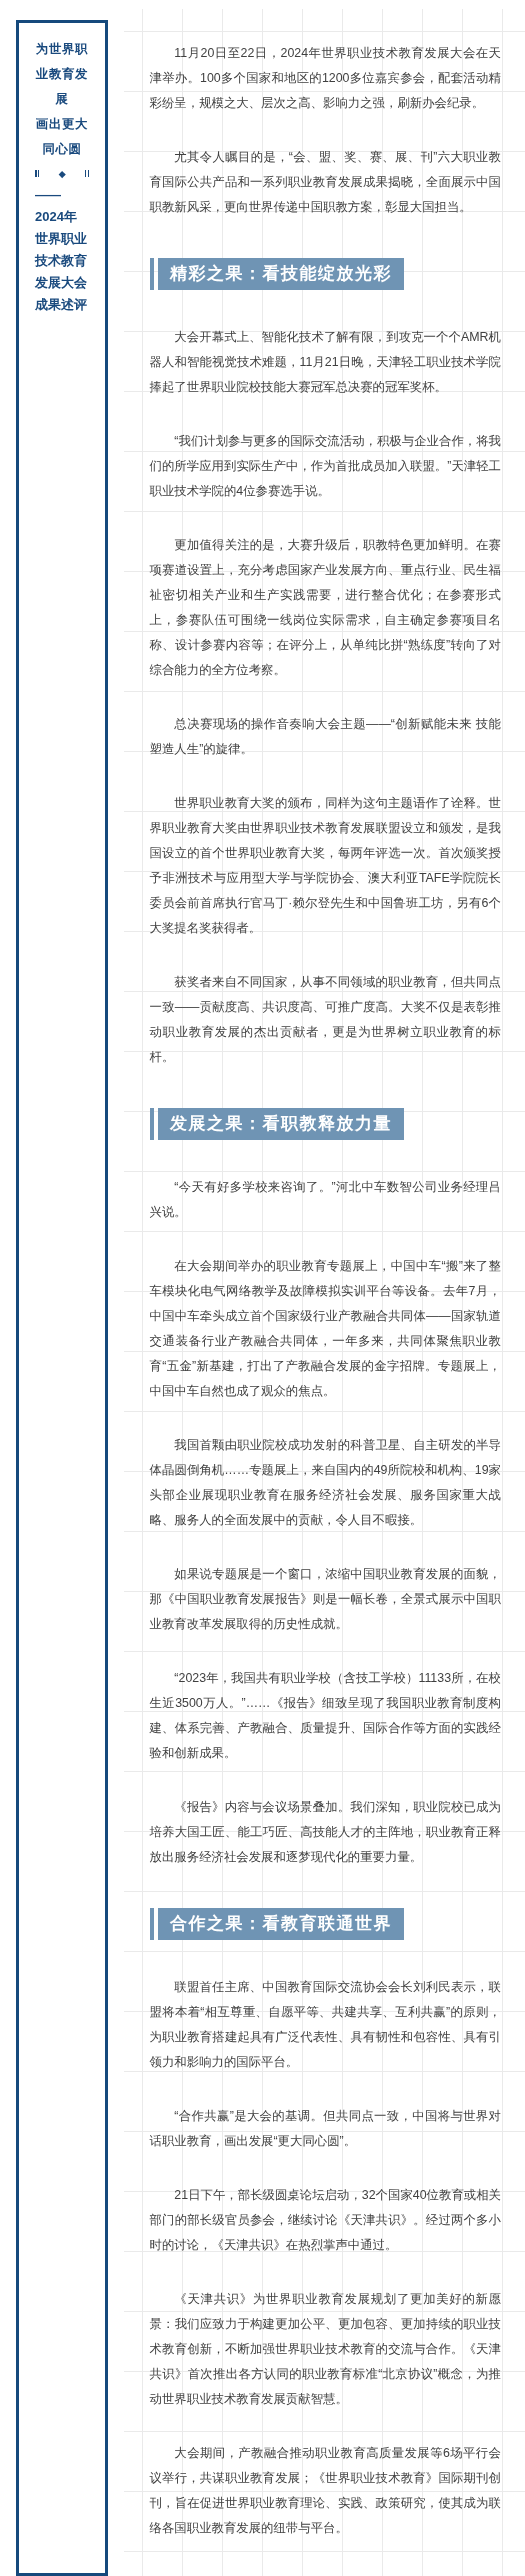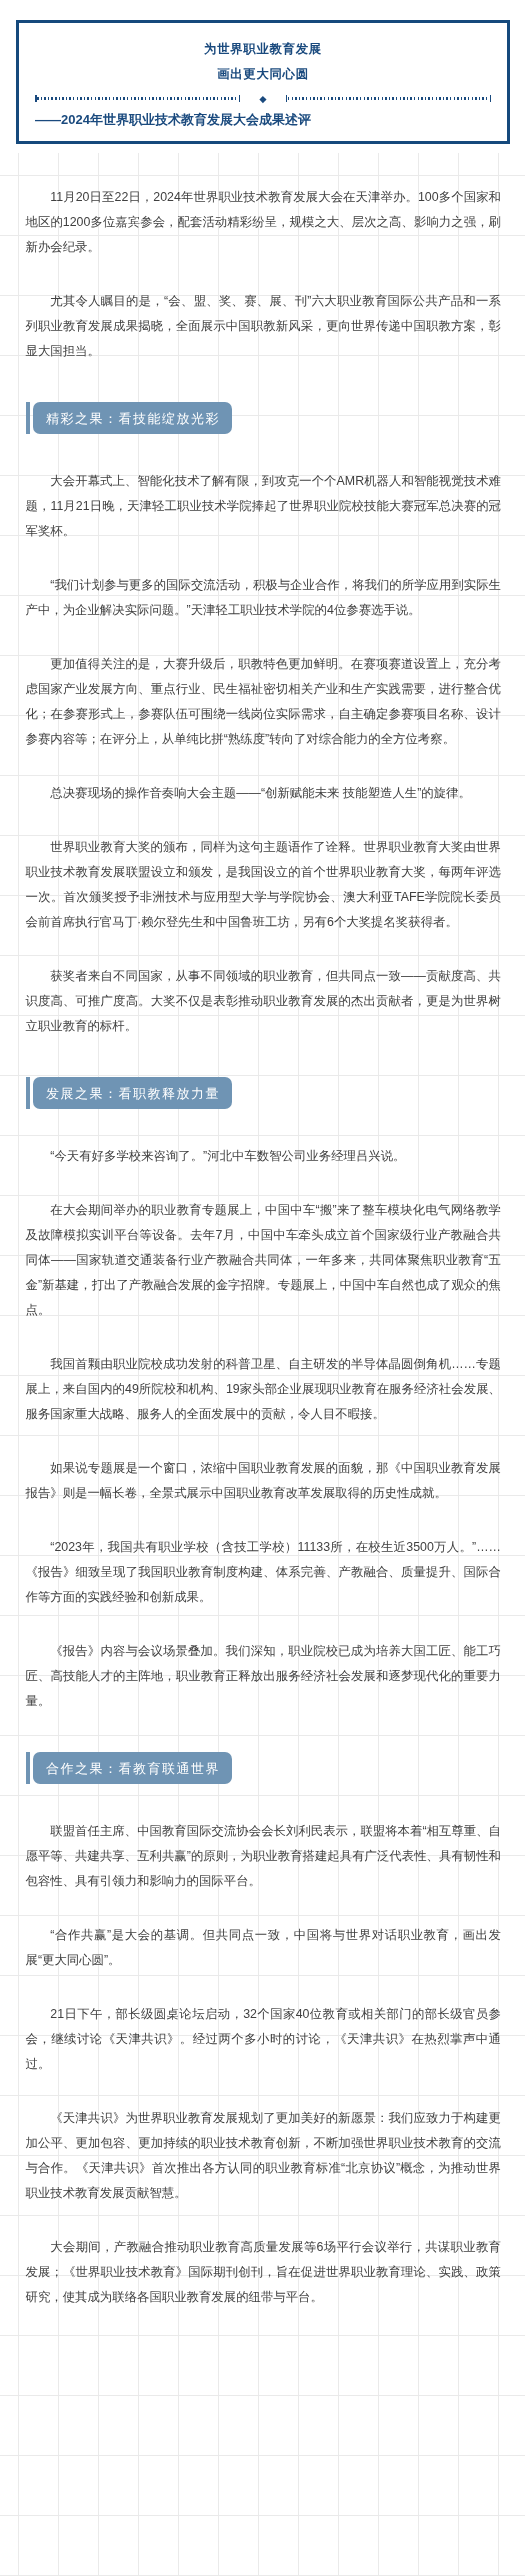--- a/index.html
+++ b/index.html
@@ -1,21 +1,21 @@
 <!DOCTYPE html>
 <html style="font-size:11.6px"><head>
 <meta charset="utf-8">
 <style>
   * { box-sizing: border-box; margin: 0; padding: 0; }
   html, body { background: #ffffff; }
   body {
     width: 526px; height: 2576px; overflow: hidden;
     font-family: "Liberation Sans", "DejaVu Sans", sans-serif;
   }
-  .page { display: flex; flex-direction: column; height: 2576px; }
+  .page { display: flex; flex-direction: row; height: 2576px; }
 
   
   .title-box {
     margin: 19.7px 16px 0 16px;
     border: 3.6px solid #15497c;
     padding: 14.6px 16px 10.2px 16px;
     background: #ffffff;
   }
   .title-line {
     text-align: center; color: #1a4a7e; font-weight: bold;
@@ -54,22 +54,22 @@
   }
   .sec-heading {
     display: flex; align-items: stretch;
     margin: 38px 0 35px 0;
   }
   .sec-heading .bar {
     width: 4.4px; background: #6f94b4; margin-right: 3.6px; flex: 0 0 auto;
   }
   .sec-heading .box {
     background: #6f94b4; color: #ffffff;
-    font-size: 13px; font-weight: normal; letter-spacing: 1.5px;
-    padding: 9.5px 12.4px; line-height: 13px; border-radius: 7px;
+    font-size: 17px; font-weight: bold; letter-spacing: 1.5px;
+    padding: 9.5px 12.4px; line-height: 13px;
   }
 </style>
 </head>
 <body>
 
 <div class="page">
 
   <header class="title-box">
     <div class="title-line">为世界职业教育发展</div>
     <div class="title-line">画出更大同心圆</div>
@@ -90,21 +90,21 @@
 
   <p class="para">尤其令人瞩目的是，“会、盟、奖、赛、展、刊”六大职业教育国际公共产品和一系列职业教育发展成果揭晓，全面展示中国职教新风采，更向世界传递中国职教方案，彰显大国担当。</p>
 
   <div class="sec-heading">
     <span class="bar"></span>
     <span class="box">精彩之果：看技能绽放光彩</span>
   </div>
 
   <p class="para">大会开幕式上、智能化技术了解有限，到攻克一个个AMR机器人和智能视觉技术难题，11月21日晚，天津轻工职业技术学院捧起了世界职业院校技能大赛冠军总决赛的冠军奖杯。</p>
 
-  <p class="para">“我们计划参与更多的国际交流活动，积极与企业合作，将我们的所学应用到实际生产中，为企业解决实际问题。”天津轻工职业技术学院的4位参赛选手说。</p>
+  <p class="para">“我们计划参与更多的国际交流活动，积极与企业合作，将我们的所学应用到实际生产中，作为首批成员加入联盟。”天津轻工职业技术学院的4位参赛选手说。</p>
 
 
   <p class="para">更加值得关注的是，大赛升级后，职教特色更加鲜明。在赛项赛道设置上，充分考虑国家产业发展方向、重点行业、民生福祉密切相关产业和生产实践需要，进行整合优化；在参赛形式上，参赛队伍可围绕一线岗位实际需求，自主确定参赛项目名称、设计参赛内容等；在评分上，从单纯比拼“熟练度”转向了对综合能力的全方位考察。</p>
 
   <p class="para">总决赛现场的操作音奏响大会主题——“创新赋能未来 技能塑造人生”的旋律。</p>
 
   <p class="para">世界职业教育大奖的颁布，同样为这句主题语作了诠释。世界职业教育大奖由世界职业技术教育发展联盟设立和颁发，是我国设立的首个世界职业教育大奖，每两年评选一次。首次颁奖授予非洲技术与应用型大学与学院协会、澳大利亚TAFE学院院长委员会前首席执行官马丁·赖尔登先生和中国鲁班工坊，另有6个大奖提名奖获得者。</p>
 
   <p class="para">获奖者来自不同国家，从事不同领域的职业教育，但共同点一致——贡献度高、共识度高、可推广度高。大奖不仅是表彰推动职业教育发展的杰出贡献者，更是为世界树立职业教育的标杆。</p>
 

